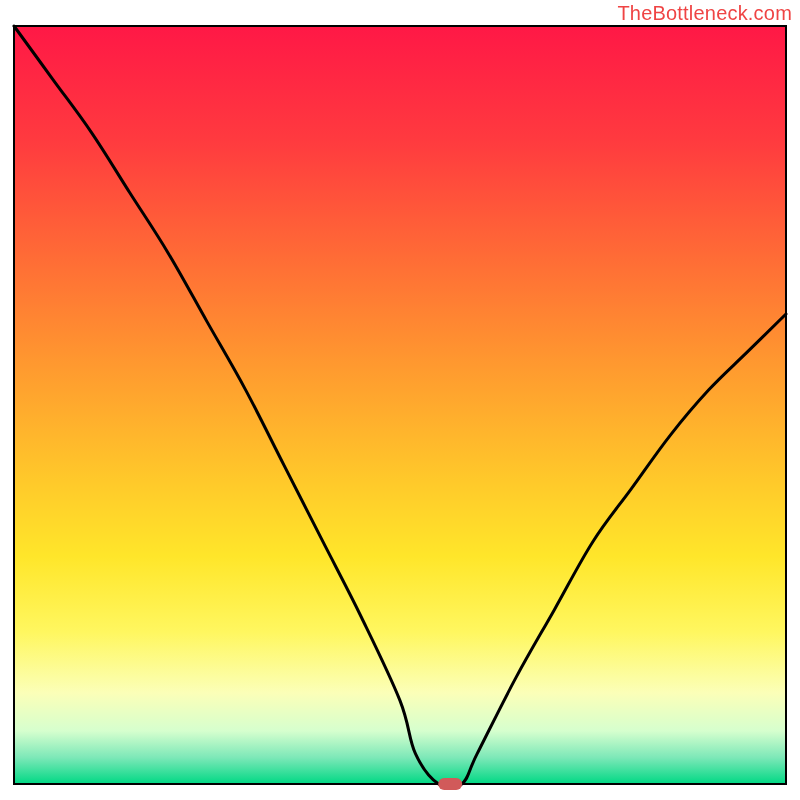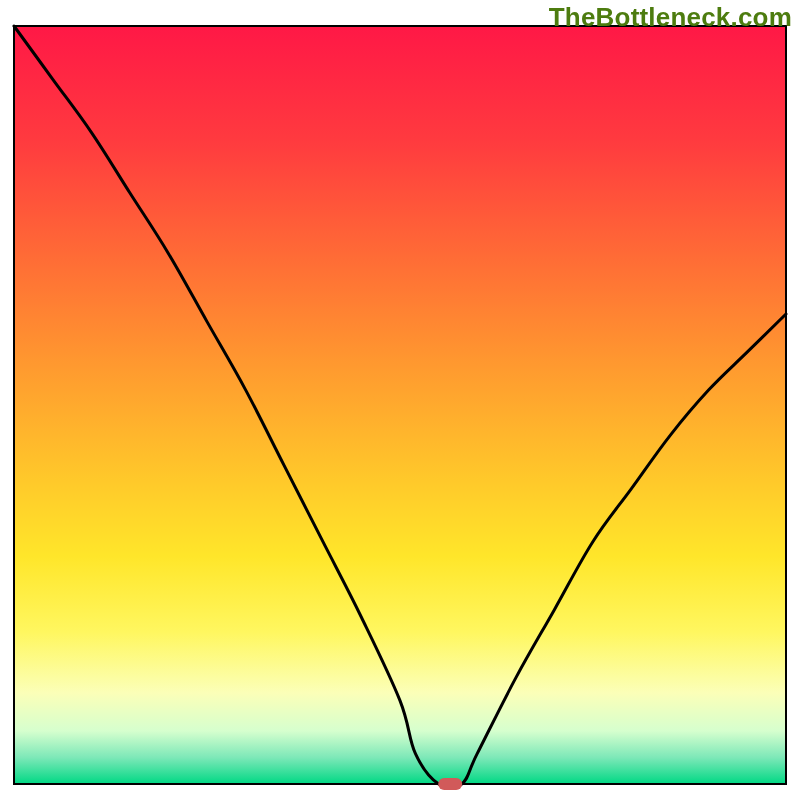--- a/index.html
+++ b/index.html
@@ -13,23 +13,23 @@
   }
   .container {
     position: relative;
     width: 800px;
     height: 800px;
   }
   .watermark {
     position: absolute;
     top: 2px;
     right: 8px;
-    color: #4d7c0f;
-    font-size: 26px;
-    font-weight: 700;
+    color: #ef4444;
+    font-size: 20px;
+    font-weight: 400;
     letter-spacing: 0.2px;
     z-index: 10;
   }
   svg {
     display: block;
   }
 </style>
 </head>
 <body>
 

